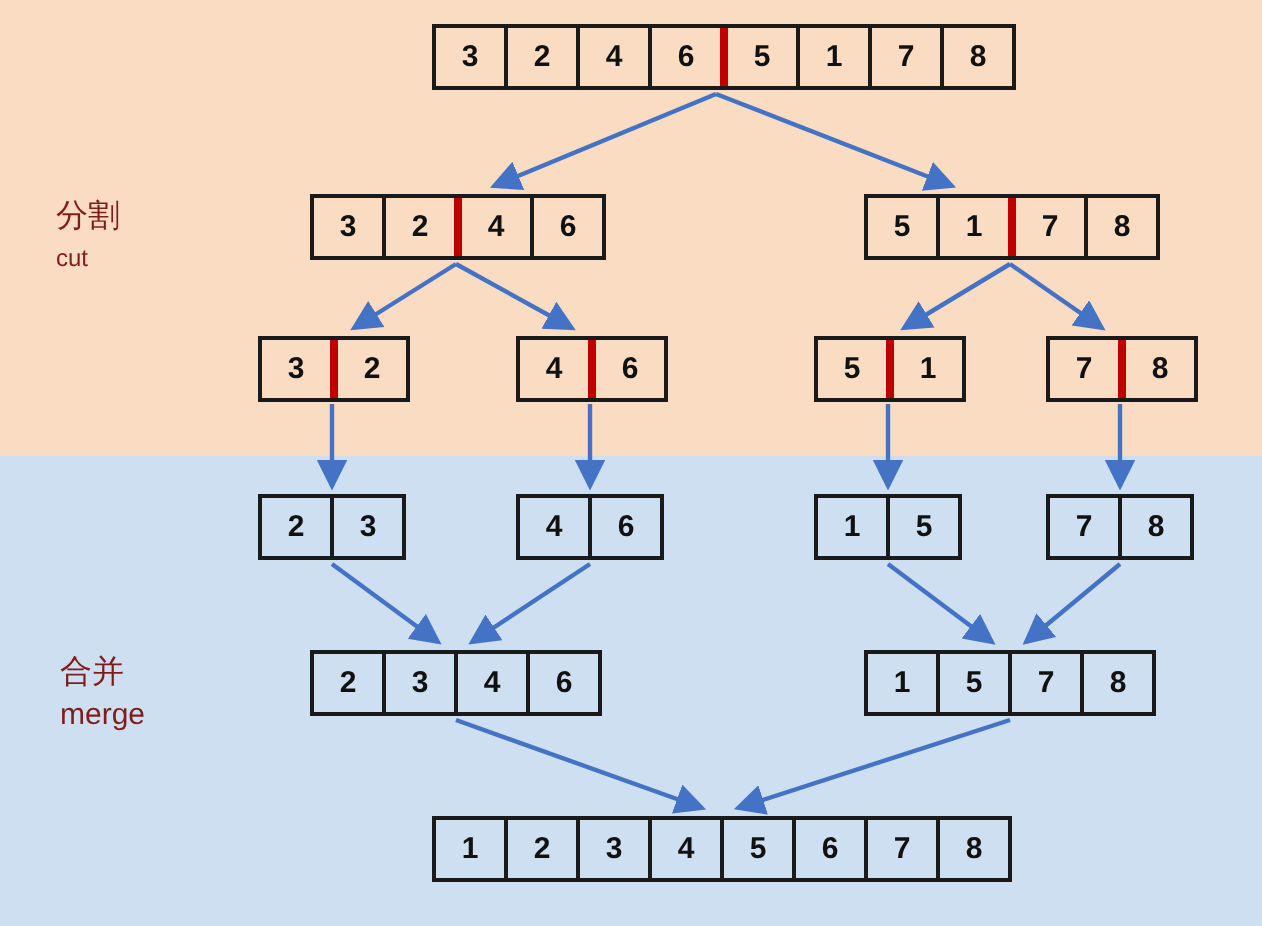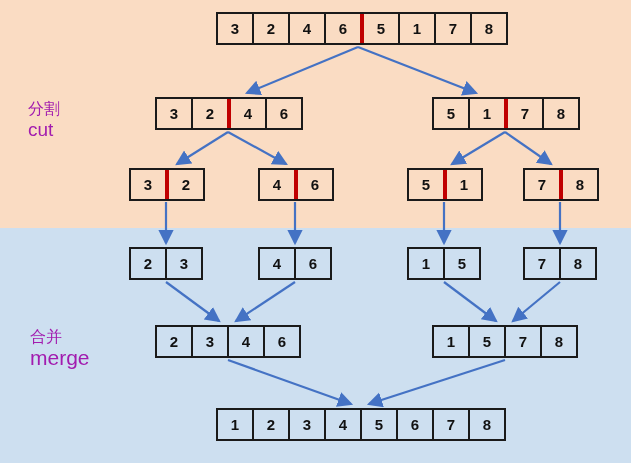--- a/index.html
+++ b/index.html
@@ -7,21 +7,21 @@
   .stage{position:relative;width:631px;height:463px;overflow:hidden;background:#fadcc3;}
   .bg{position:absolute;left:0;width:631px;}
   .bg-cut{top:0;height:228px;background:#fadcc3;}
   .bg-merge{top:228px;height:235px;background:#cddff0;}
   .arrows{position:absolute;left:0;top:0;width:631px;height:463px;pointer-events:none;}
   .array{position:absolute;display:flex;border:2px solid #1a1a1a;background:transparent;z-index:2;}
   .cell{width:34px;height:29px;display:flex;align-items:center;justify-content:center;
         font-weight:bold;font-size:15px;color:#111;border-left:2px solid #1a1a1a;}
   .cell:first-child{border-left:none;}
   .cell.divider{border-left:4px solid #c00000;}
-  .lbl{position:absolute;color:#a21caf;font-size:16px;line-height:21px;z-index:2;white-space:nowrap;}
+  .lbl{position:absolute;color:#7f1d1d;font-size:16px;line-height:21px;z-index:2;white-space:nowrap;}
 </style>
 </head>
 <body>
 
 <div class="stage">
 
   <div class="bg bg-cut"></div>
   <div class="bg bg-merge"></div>
 
   <svg class="arrows" viewBox="0 0 631 463">
@@ -45,25 +45,25 @@
       <line x1="295" y1="282" x2="236" y2="321"></line>
       <line x1="444" y1="282" x2="496" y2="321"></line>
       <line x1="560" y1="282" x2="513" y2="321"></line>
       <line x1="228" y1="360" x2="351" y2="404"></line>
       <line x1="505" y1="360" x2="369" y2="404"></line>
     </g>
   </svg>
 
   <div class="lbl" style="left:28px;top:98px">
     <div>分割</div>
-    <div style="font-size:19px">cut</div>
+    <div style="font-size:12px">cut</div>
   </div>
   <div class="lbl" style="left:30px;top:326px">
     <div>合并</div>
-    <div style="font-size:21px">merge</div>
+    <div style="font-size:15px">merge</div>
   </div>
 
   <div class="array" style="left:216px;top:12px">
       <div class="cell">3</div>
       <div class="cell">2</div>
       <div class="cell">4</div>
       <div class="cell">6</div>
       <div class="cell divider">5</div>
       <div class="cell">1</div>
       <div class="cell">7</div>

